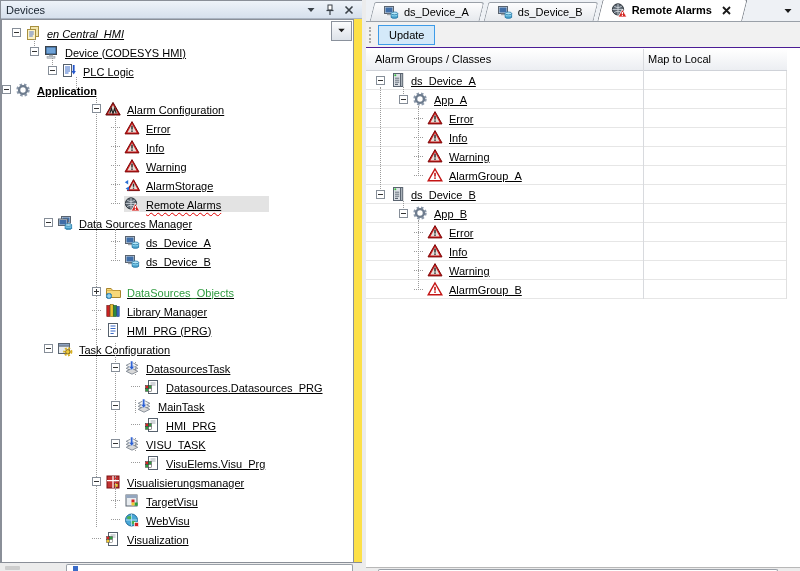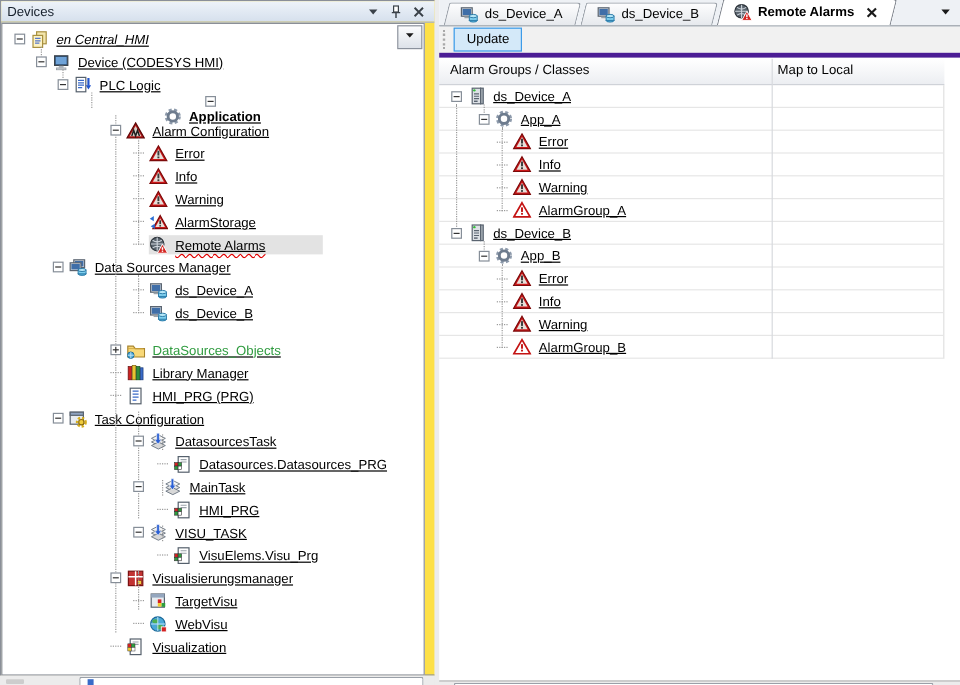--- a/index.html
+++ b/index.html
@@ -53,21 +53,21 @@
   .tab.active .tab-label{font-weight:bold;}
   .tab-icon{width:16px;height:16px;}
   .tab-icon svg{width:16px;height:16px;display:block;}
   .tab-label{margin-left:5px;}
   .tab-close{margin-left:9px;width:11px;height:11px;display:none;}
   .tab.active .tab-close{display:block;}
   .tab-close svg{width:11px;height:11px;display:block;}
   #tab-overflow{position:absolute;right:4px;top:5px;width:16px;height:13px;
                 display:flex;align-items:center;justify-content:center;}
   #tab-overflow svg{width:12px;height:12px;}
-  #toolbar{height:26px;background:#f1f1f1;border-bottom:4px solid #4c1d95;
+  #toolbar{height:26px;background:#f1f1f1;border-bottom:1px solid #4c1d95;
            display:flex;align-items:center;box-sizing:border-box;}
   #toolbar-grip{width:3px;height:16px;border-left:2px dotted #a8a8a8;margin:0 4px 0 3px;}
   #update-btn{height:20px;padding:0 10px;background:#d4e9f9;border:1px solid #3d9be8;
               display:flex;align-items:center;box-sizing:border-box;}
   #grid{position:absolute;left:0;top:49px;width:421px;}
   #grid-header{height:22px;background:linear-gradient(#ffffff,#eceef2);
                border-bottom:1px solid #cfd2d8;position:relative;box-sizing:border-box;}
   .col-label{position:absolute;top:4px;}
   #col-label-0{left:9px;}
   #col-label-1{left:282px;}
@@ -157,21 +157,21 @@
                 <svg viewBox="0 0 16 16">
                   <rect x="2.5" y="1.5" width="8" height="12" fill="#fff" stroke="#55606c"></rect>
                   <path d="M4 4h5M4 6h5M4 8h5M4 10h3.5" stroke="#3a6bc8" stroke-width="1" fill="none"></path>
                   <path d="M12.7 2v6.5" stroke="#2255cc" stroke-width="1.8"></path>
                   <path d="M10.5 8l2.2 3.6L14.9 8z" fill="#2255cc"></path>
                 </svg>
               </span>
       <span class="tlabel">PLC Logic</span>
     </span>
   </div>
-          <div class="trow bold" style=" flex-direction: column;">
+          <div class="trow bold" style="">
     <span class="exp"></span>
     <span class="selband">
       <span class="ticon">
                 <svg viewBox="0 0 16 16">
                   <circle cx="8" cy="8" r="5.4" fill="none" stroke="#8d9aab" stroke-width="2.6" stroke-dasharray="2.4 1.9"></circle>
                   <circle cx="8" cy="8" r="3.9" fill="none" stroke="#6e7c8e" stroke-width="2.4"></circle>
                 </svg>
               </span>
       <span class="tlabel">Application</span>
     </span>

